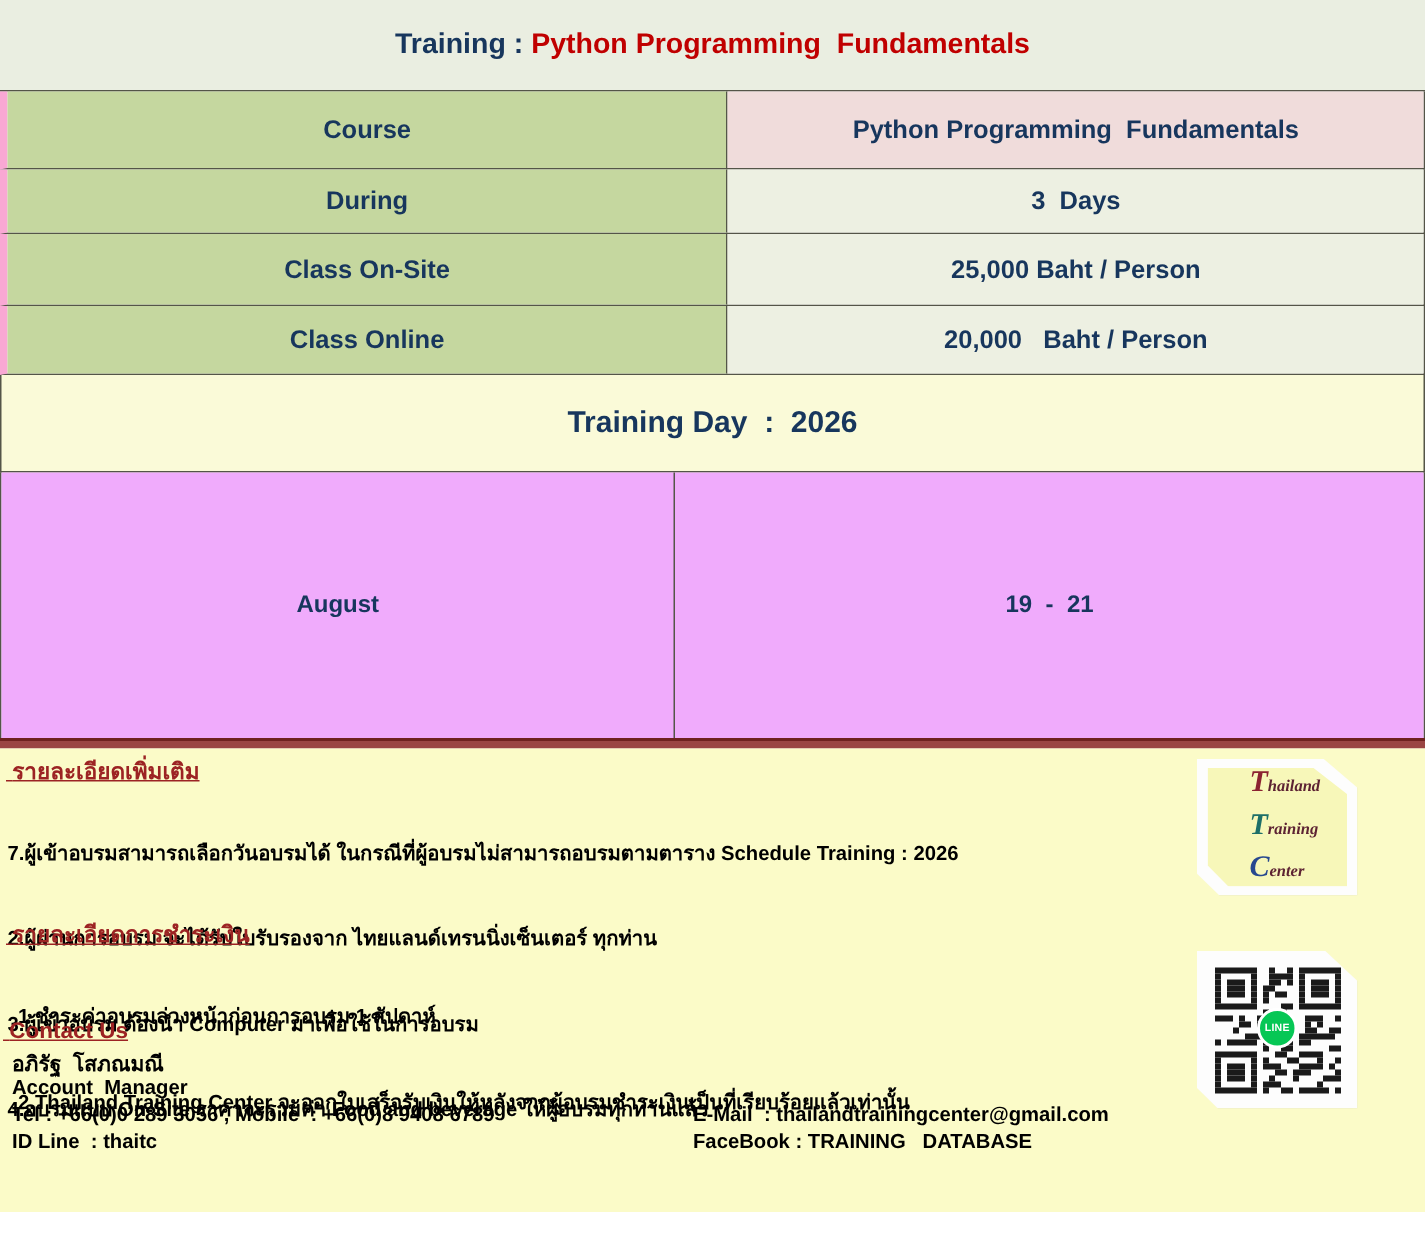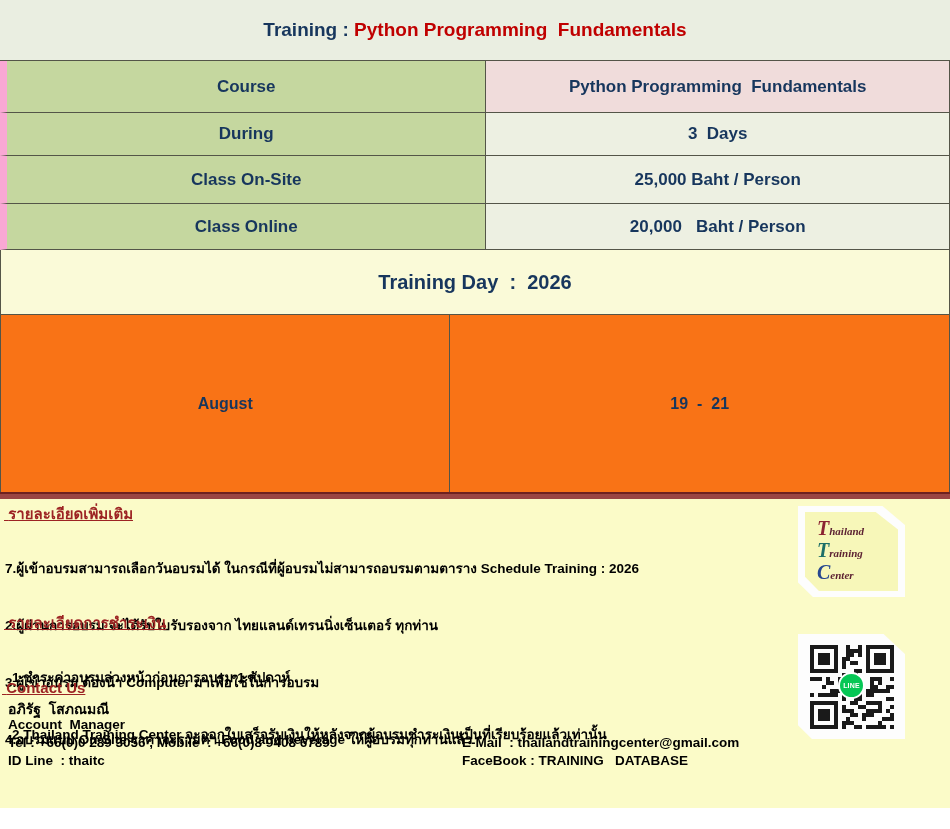--- a/index.html
+++ b/index.html
@@ -10,39 +10,39 @@
     font-weight:bold;
   }
   
   .header-band {
     height:61px; background:#eaeee1; border-bottom:1px solid #545548;
     display:flex; align-items:center; justify-content:center;
   }
   .header-band .title { font-size:19px; color:#17365d; white-space:pre-wrap; }
   .header-band .title .course { color:#c00000; }
   
-  .tbl-row { display:flex; border-bottom:1px solid #545548; border-left:7px solid #f9a8d4; border-right:1px solid #545548; }
+  .tbl-row { display:flex; border-bottom:1px solid #545548; border-left:5px solid #f9a8d4; border-right:1px solid #545548; }
   .tbl-cell { display:flex; align-items:center; justify-content:center; font-size:17px; color:#17365d; white-space:pre-wrap; }
   .cell-label { width:483px; background:#c5d79f; border-right:1px solid #545548; }
   .cell-value { width:466px; background:#edf0e2; }
   .row-course  { height:52px; }
   .row-course .cell-value { background:#f0dcdb; }
   .row-during  { height:43px; }
   .row-onsite  { height:48px; }
   .row-online  { height:46px; }
   
   .training-band {
     height:65px; background:#fafad8; border-bottom:1px solid #545548;
     border-left:1px solid #545548; border-right:1px solid #545548;
     display:flex; align-items:center; justify-content:center;
     font-size:20px; color:#17365d; white-space:pre-wrap;
   }
   
   .schedule-row { display:flex; height:177px; border-left:1px solid #545548; border-right:1px solid #545548; }
-  .schedule-cell { display:flex; align-items:center; justify-content:center; font-size:16px; color:#17365d; white-space:pre-wrap; background:#f97316; }
+  .schedule-cell { display:flex; align-items:center; justify-content:center; font-size:16px; color:#17365d; white-space:pre-wrap; background:#f0abfc; }
   .schedule-cell.month { width:483px; border-right:1px solid #545548; }
   .schedule-cell.dates { width:536px; }
   
   .separator-bar { height:7px; background:#9a4543; border-top:2px solid #6e211f; }
   
   .bottom-band { position:relative; height:309px; background:#fbfbc8; color:#000; }
   .sec-heading {
     position:absolute; font-size:15px; color:#9c2323;
     text-decoration:underline; white-space:pre-wrap;
   }
@@ -52,21 +52,21 @@
   .ttc-logo {
     position:absolute; left:798px; top:7px; width:107px; height:91px;
     background:#fdfdfd;
     clip-path:polygon(0 0, 79% 0, 100% 21%, 100% 100%, 14% 100%, 0 84%);
     filter:drop-shadow(1px 2px 2px rgba(120,120,90,.6));
   }
   .ttc-logo .inner {
     position:absolute; left:7px; top:6px; right:7px; bottom:6px;
     background:#f7f7b9;
     clip-path:polygon(0 0, 76% 0, 100% 22%, 100% 100%, 15% 100%, 0 82%);
-    display:flex; flex-direction:column; justify-content:center; padding-left:12px;
+    display:flex; flex-direction:column; justify-content:space-between; padding-left:28px;
     font-family:"Liberation Serif","DejaVu Serif",serif; font-style:italic;
   }
   .ttc-line { font-size:11px; line-height:19px; color:#5d2333; }
   .ttc-line .init { font-size:20px; }
   .init-red  { color:#8b2332; }
   .init-teal { color:#1d6f68; }
   .init-blue { color:#27488f; }
   
   .qr-badge {
     position:absolute; left:798px; top:135px; width:107px; height:105px;

